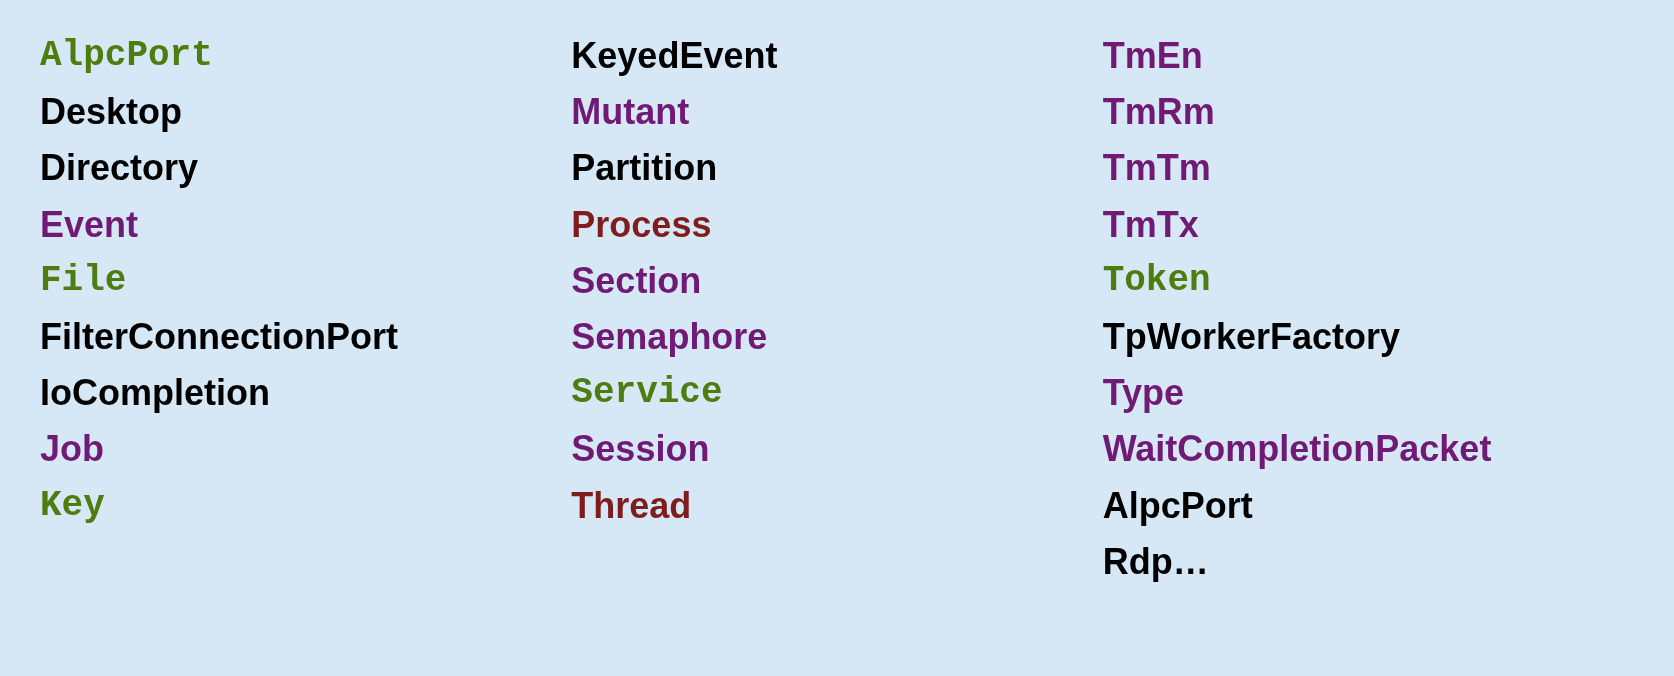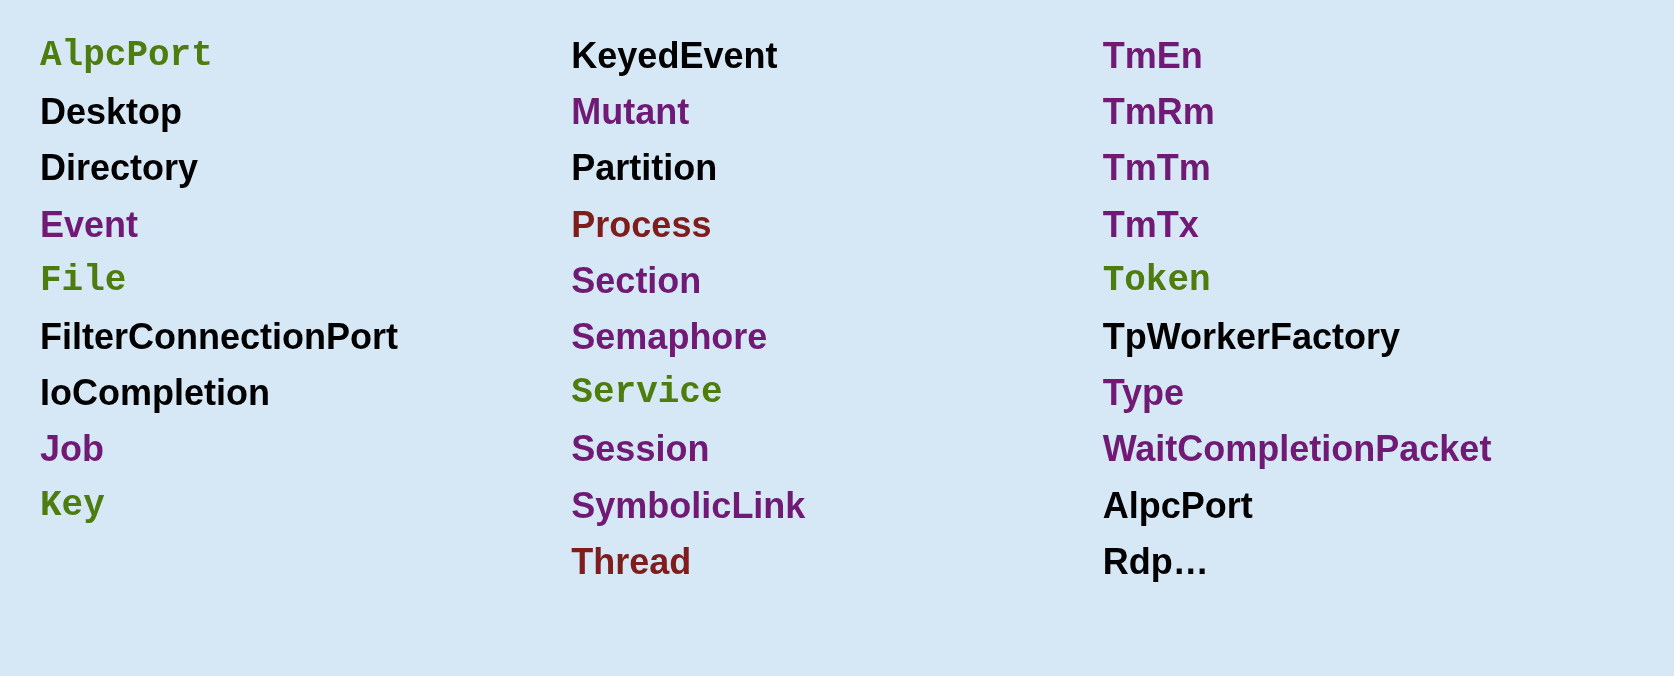--- a/index.html
+++ b/index.html
@@ -52,21 +52,20 @@
     </div>
     <div class="column">
       <span class="item color-blue">KeyedEvent</span>
       <span class="item color-black">Mutant</span>
       <span class="item color-blue">Partition</span>
       <span class="item color-red">Process</span>
       <span class="item color-black">Section</span>
       <span class="item color-black">Semaphore</span>
       <span class="item color-orange">Service</span>
       <span class="item color-black">Session</span>
-      <span class="item color-black">SymbolicLink</span>
       <span class="item color-red">Thread</span>
     </div>
     <div class="column">
       <span class="item color-black">TmEn</span>
       <span class="item color-black">TmRm</span>
       <span class="item color-black">TmTm</span>
       <span class="item color-black">TmTx</span>
       <span class="item color-orange">Token</span>
       <span class="item color-blue">TpWorkerFactory</span>
       <span class="item color-black">Type</span>

